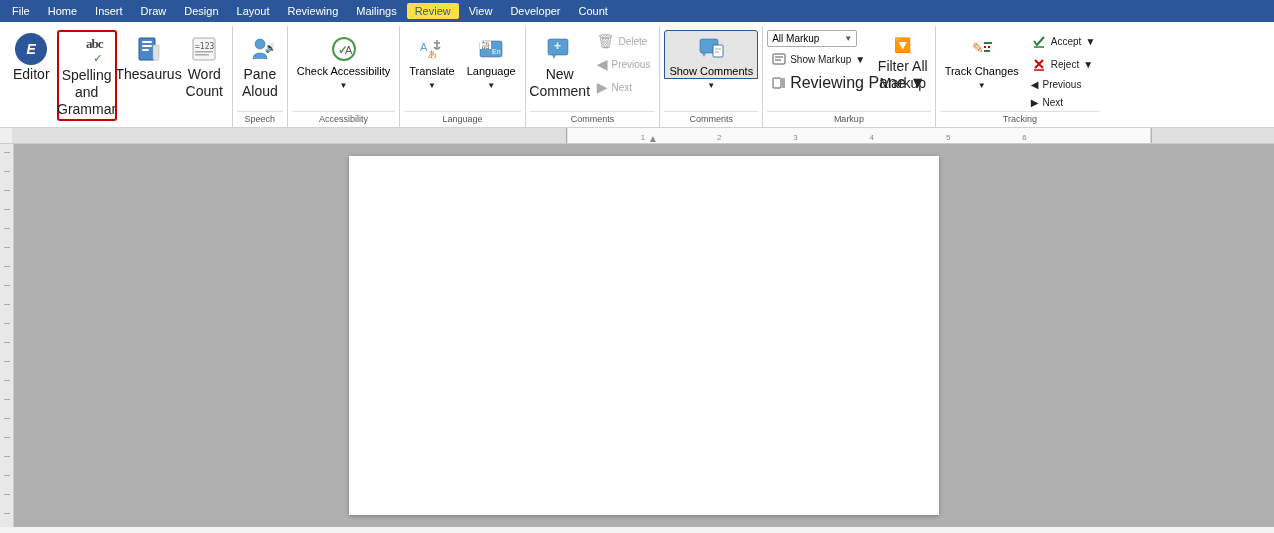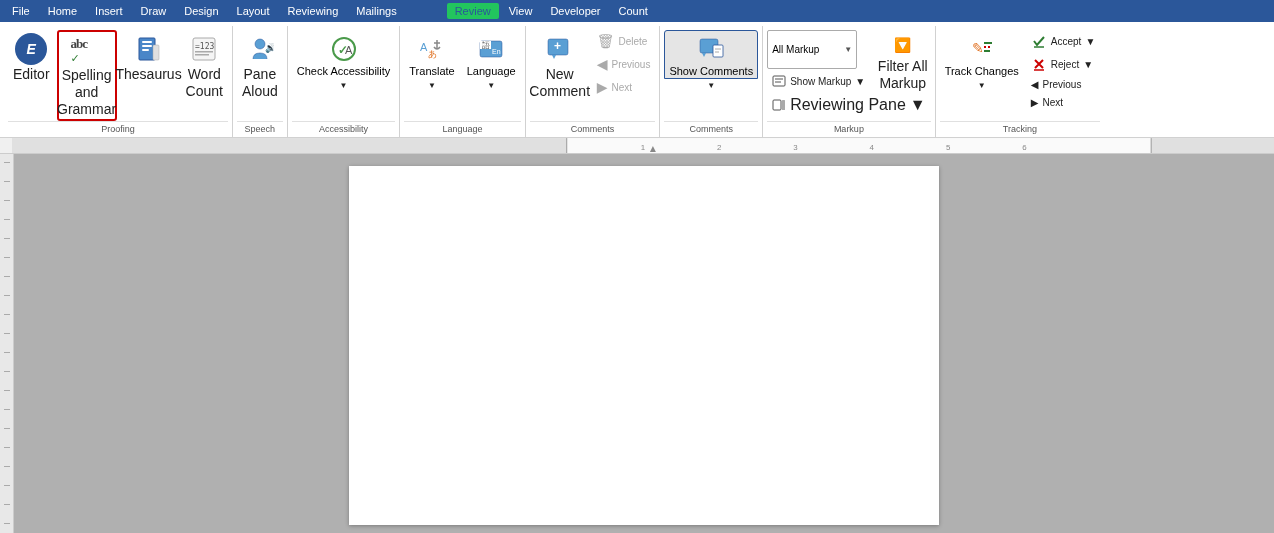--- a/index.html
+++ b/index.html
@@ -14,21 +14,21 @@
       padding: 0 4px;
       gap: 2px;
     }
     .menu-item {
       color: #fff;
       padding: 2px 8px;
       font-size: 11px;
       cursor: pointer;
       border-radius: 2px;
     }
-    .menu-item.active { background: #22c55e; color: #2b579a; margin-left: 40px; }
+    .menu-item.active { background: #fde047; color: #2b579a; }
 
     
     .ribbon {
       background: #fff;
       border-bottom: 1px solid #d1d1d1;
       padding: 4px 4px 0 4px;
       display: flex;
       align-items: stretch;
       min-height: 90px;
     }
@@ -144,21 +144,21 @@
     }
     .ribbon-small-btn .sm-icon { font-size: 14px; color: #555; }
 
     
     .ribbon-dropdown {
       display: flex;
       align-items: center;
       border: 1px solid #ababab;
       border-radius: 2px;
       background: #fff;
-      padding: 13px 4px;
+      padding: 2px 4px;
       font-size: 10px;
       cursor: pointer;
       gap: 12px;
       min-width: 90px;
       justify-content: flex-end;
     }
     .ribbon-dropdown .dd-text { flex: 1; }
     .ribbon-dropdown .dd-arrow { font-size: 8px; color: #555; }
 
     
@@ -259,21 +259,21 @@
     <div class="ribbon-group-buttons">
 
       <div class="ribbon-btn">
         <div class="btn-icon">
           <div class="editor-btn">E</div>
         </div>
         <span class="btn-label">Editor</span>
       </div>
 
       <div class="ribbon-btn spell-grammar-highlight">
-        <div class="btn-icon" style="flex-direction:column;align-items:flex-start;">
+        <div class="btn-icon" style="flex-direction:column;align-items:flex-end;">
           <span style="font-size:13px;color:#444;font-family:serif;font-weight:bold;letter-spacing:-1px;">abc</span>
           <span style="font-size:11px;color:#2e7d32;">✓</span>
         </div>
         <span class="btn-label">Spelling and
 Grammar</span>
       </div>
 
       <div class="ribbon-btn">
         <div class="btn-icon">
           <svg width="28" height="28" viewBox="0 0 28 28">
@@ -293,21 +293,20 @@
               <rect x="3" y="3" width="22" height="22" rx="2" fill="#f5f5f5" stroke="#aaa" stroke-width="1"></rect>
               <text x="5" y="14" font-size="8" fill="#555" font-family="monospace">=123</text>
               <rect x="5" y="16" width="18" height="1.5" fill="#aaa"></rect>
               <rect x="5" y="19" width="14" height="1.5" fill="#aaa"></rect>
             </svg>
         </div>
         <span class="btn-label">Word
 Count</span>
       </div>
     </div>
-    <div class="ribbon-group-label">Proofing</div>
   </div>
 
   <div class="ribbon-group">
     <div class="ribbon-group-buttons">
       <div class="ribbon-btn">
         <div class="btn-icon">
           <svg width="28" height="28" viewBox="0 0 28 28">
               <circle cx="14" cy="9" r="5" fill="#5a9fd4" stroke="#2b579a" stroke-width="0.5"></circle>
               <path d="M7 24 Q7 18 14 18 Q21 18 21 24" fill="#5a9fd4" stroke="#2b579a" stroke-width="0.5"></path>
               <text x="19" y="16" font-size="9" fill="#555">🔊</text>

